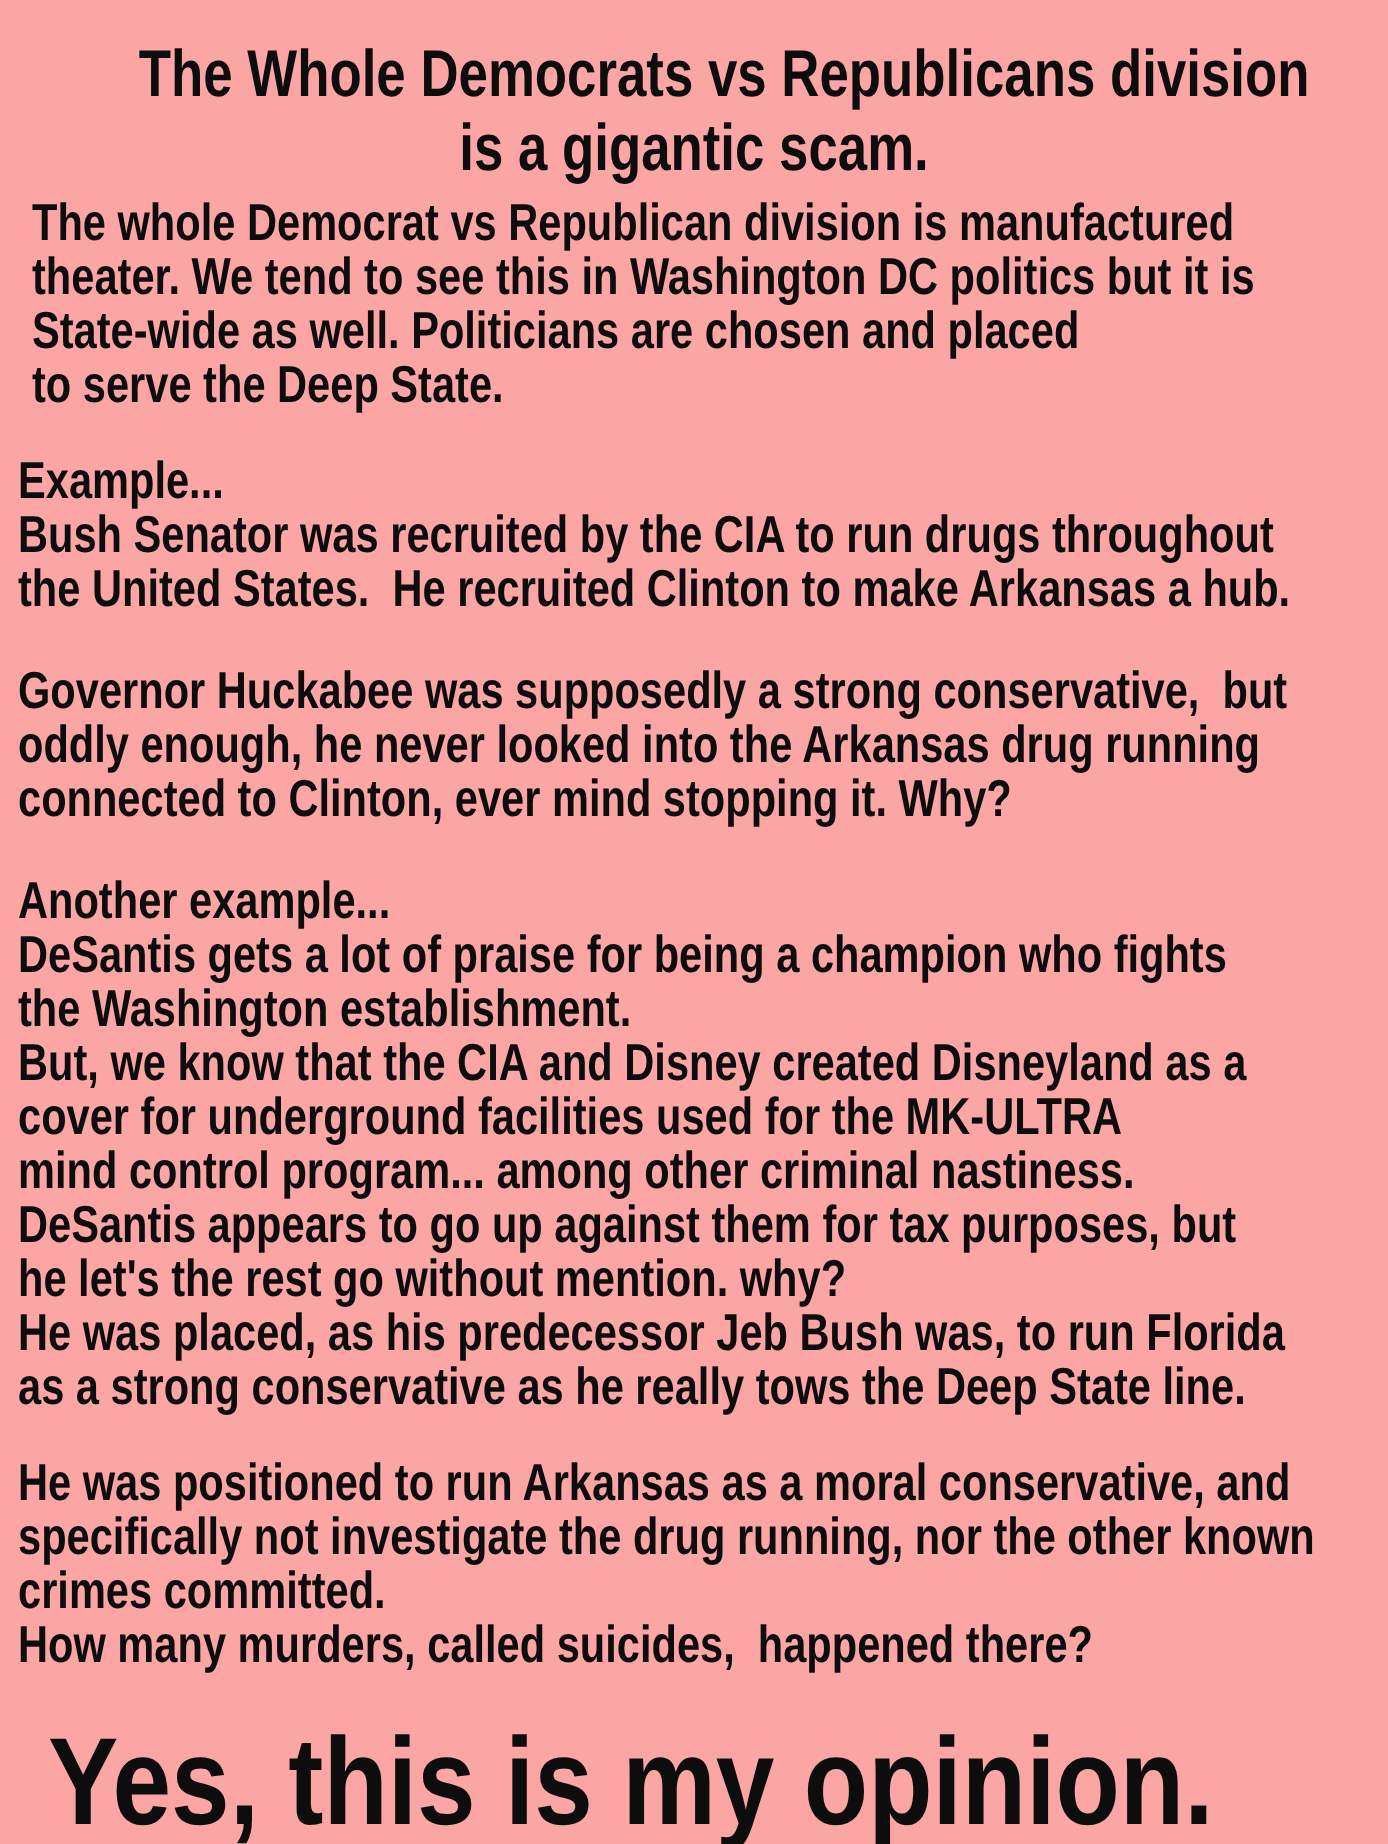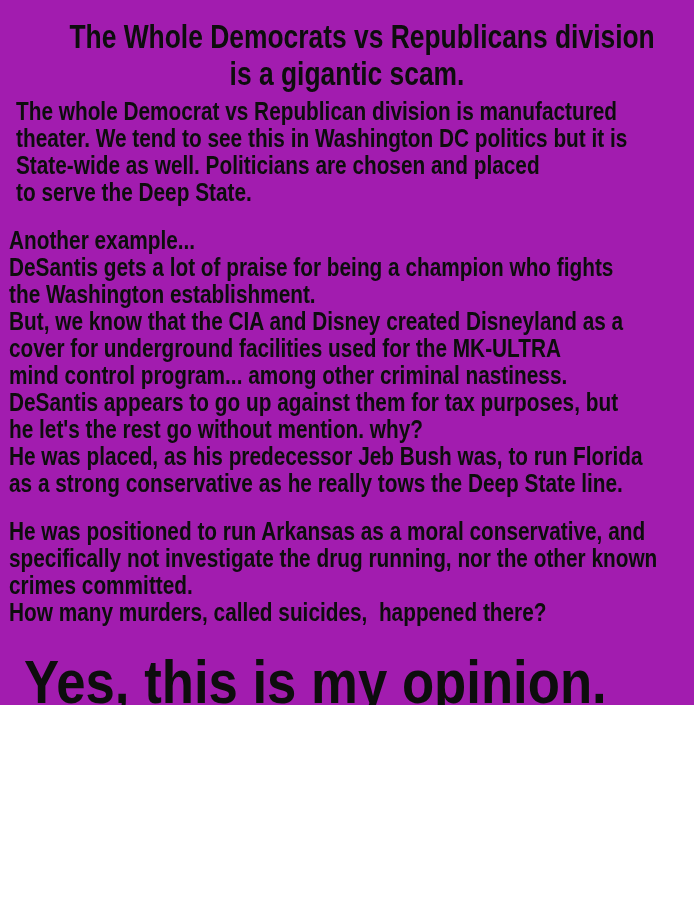--- a/index.html
+++ b/index.html
@@ -3,22 +3,22 @@
 <meta charset="utf-8">
 <style>
   html, body {
     margin: 0;
     padding: 0;
     background: #ffffff;
   }
   #page {
     position: relative;
     width: 694px;
-    height: 705px;
-    background: #a21caf;
+    height: 922px;
+    background: #fca5a5;
     overflow: hidden;
     font-family: "Liberation Sans", sans-serif;
     font-weight: bold;
     color: #0d0d0d;
     -webkit-font-smoothing: antialiased;
   }
   .title-block {
     padding-top: 18px;
     text-align: center;
     font-size: 33px;
@@ -68,21 +68,31 @@
 
   <div class="body-block">
 
     <div class="para first">
       <div class="text-line">The whole Democrat vs Republican division is manufactured</div>
       <div class="text-line">theater. We tend to see this in Washington DC politics but it is</div>
       <div class="text-line">State-wide as well. Politicians are chosen and placed</div>
       <div class="text-line">to serve the Deep State.</div>
     </div>
 
+    <div class="para gap-md">
+      <div class="text-line">Example...</div>
+      <div class="text-line">Bush Senator was recruited by the CIA to run drugs throughout</div>
+      <div class="text-line">the United States.  He recruited Clinton to make Arkansas a hub.</div>
+    </div>
 
+    <div class="para gap-md">
+      <div class="text-line">Governor Huckabee was supposedly a strong conservative,  but</div>
+      <div class="text-line">oddly enough, he never looked into the Arkansas drug running</div>
+      <div class="text-line">connected to Clinton, ever mind stopping it. Why?</div>
+    </div>
 
     <div class="para">
       <div class="text-line">Another example...</div>
       <div class="text-line">DeSantis gets a lot of praise for being a champion who fights</div>
       <div class="text-line">the Washington establishment.</div>
       <div class="text-line">But, we know that the CIA and Disney created Disneyland as a</div>
       <div class="text-line">cover for underground facilities used for the MK-ULTRA</div>
       <div class="text-line">mind control program... among other criminal nastiness.</div>
       <div class="text-line">DeSantis appears to go up against them for tax purposes, but</div>
       <div class="text-line">he let's the rest go without mention. why?</div>

